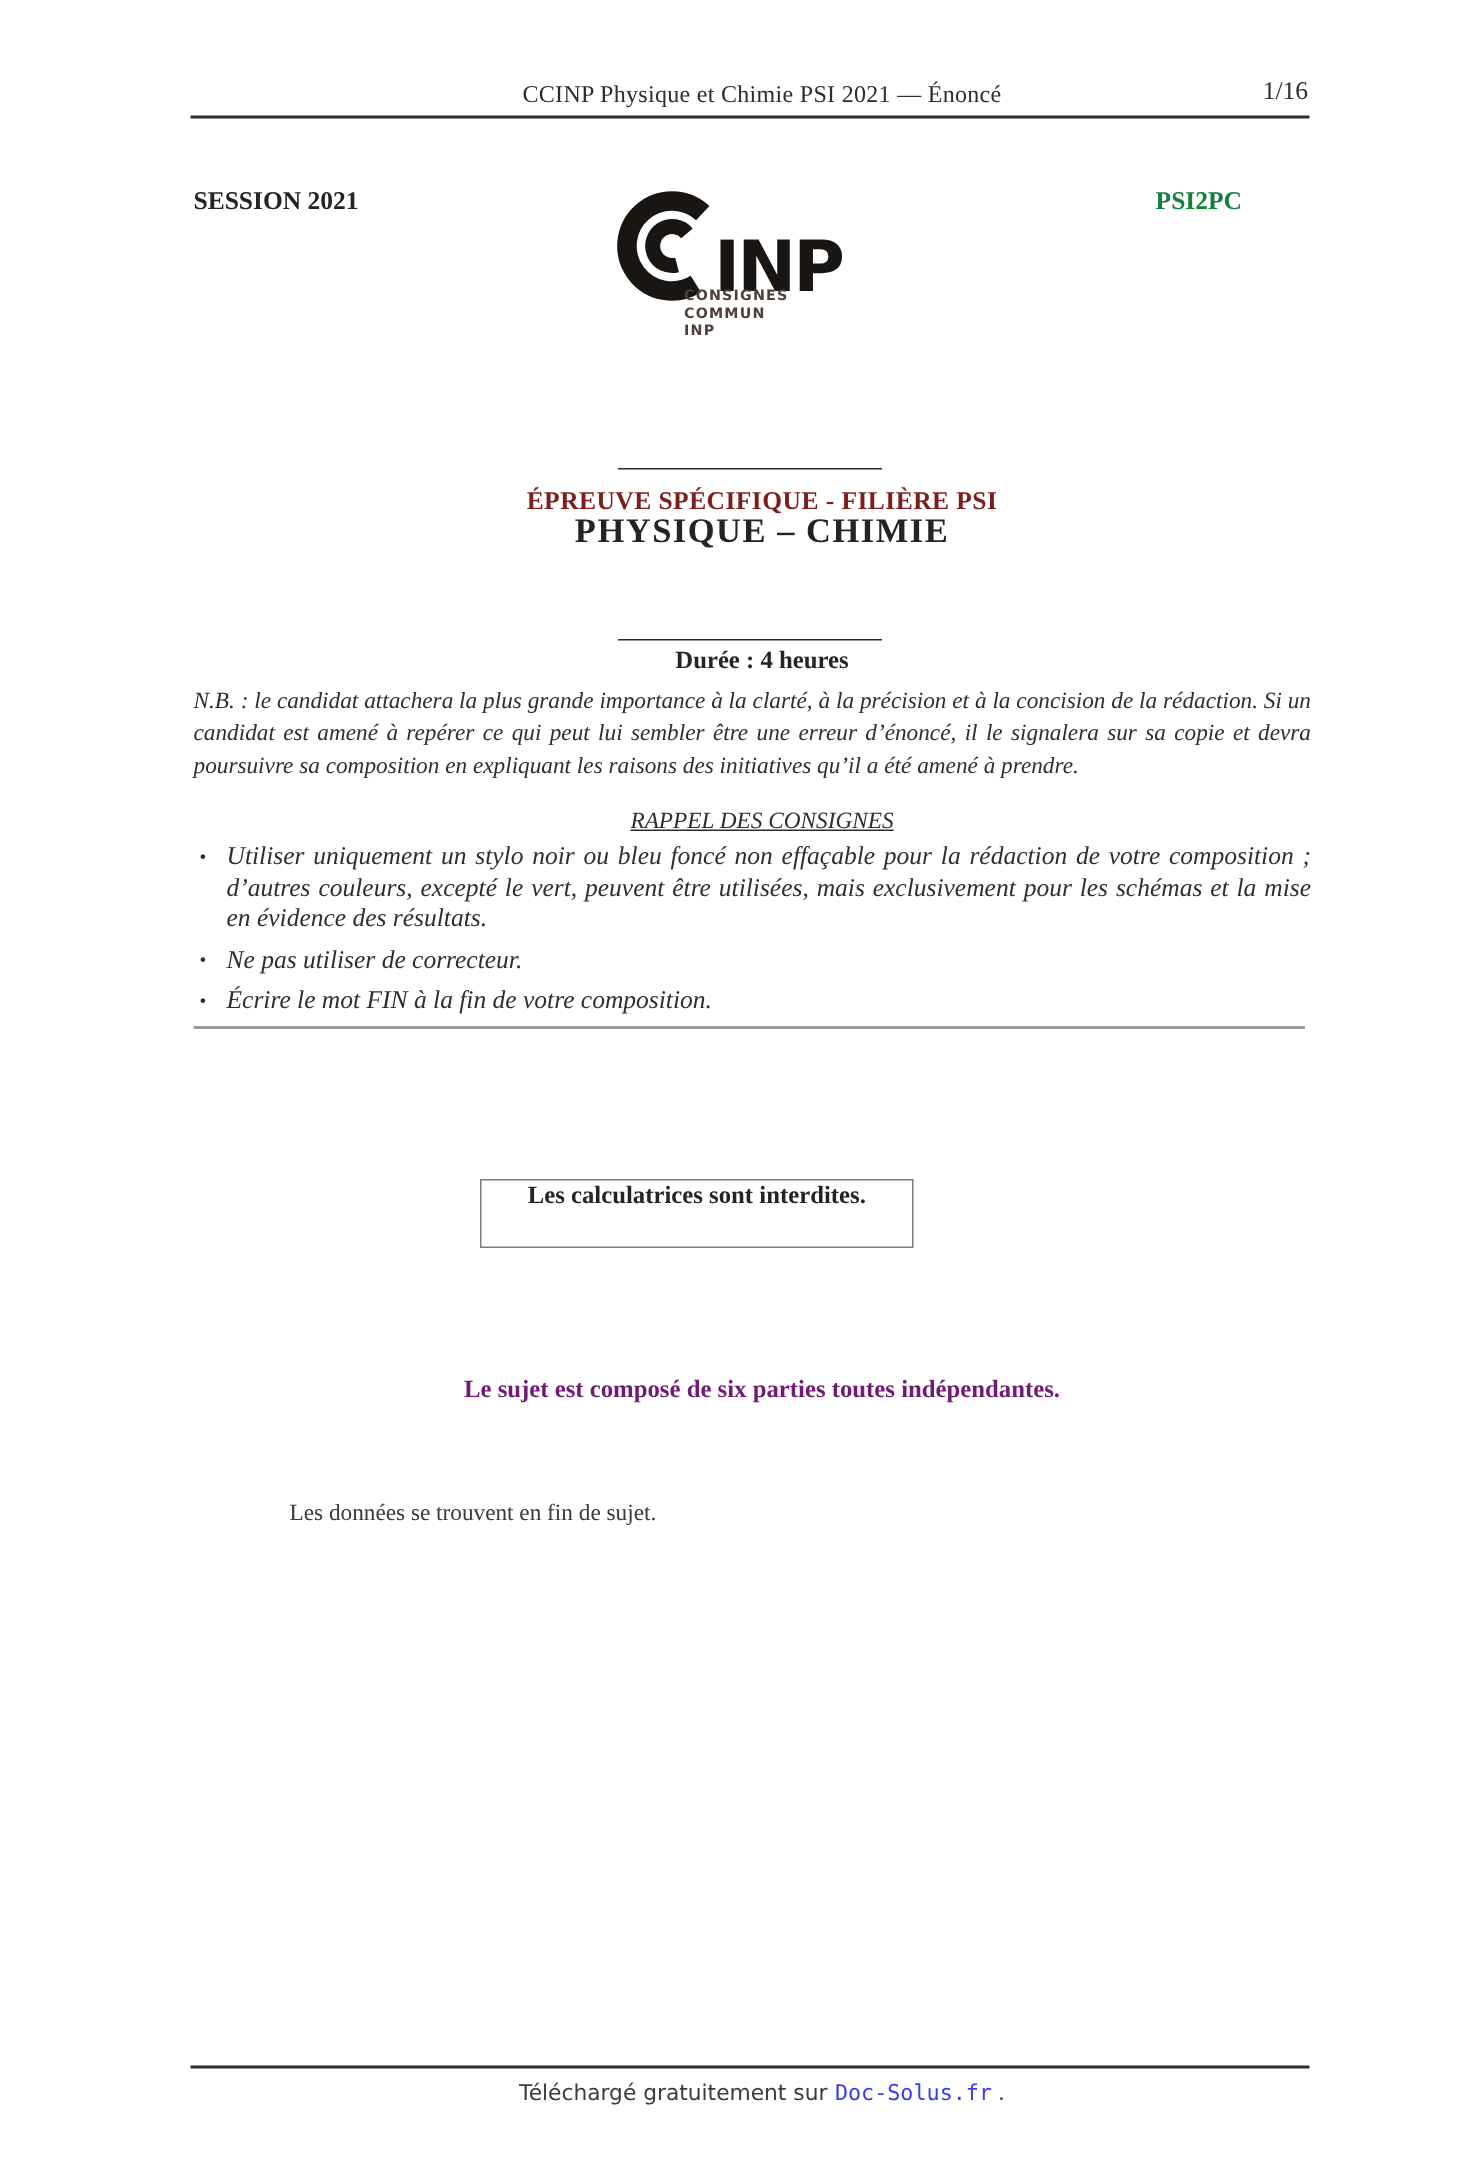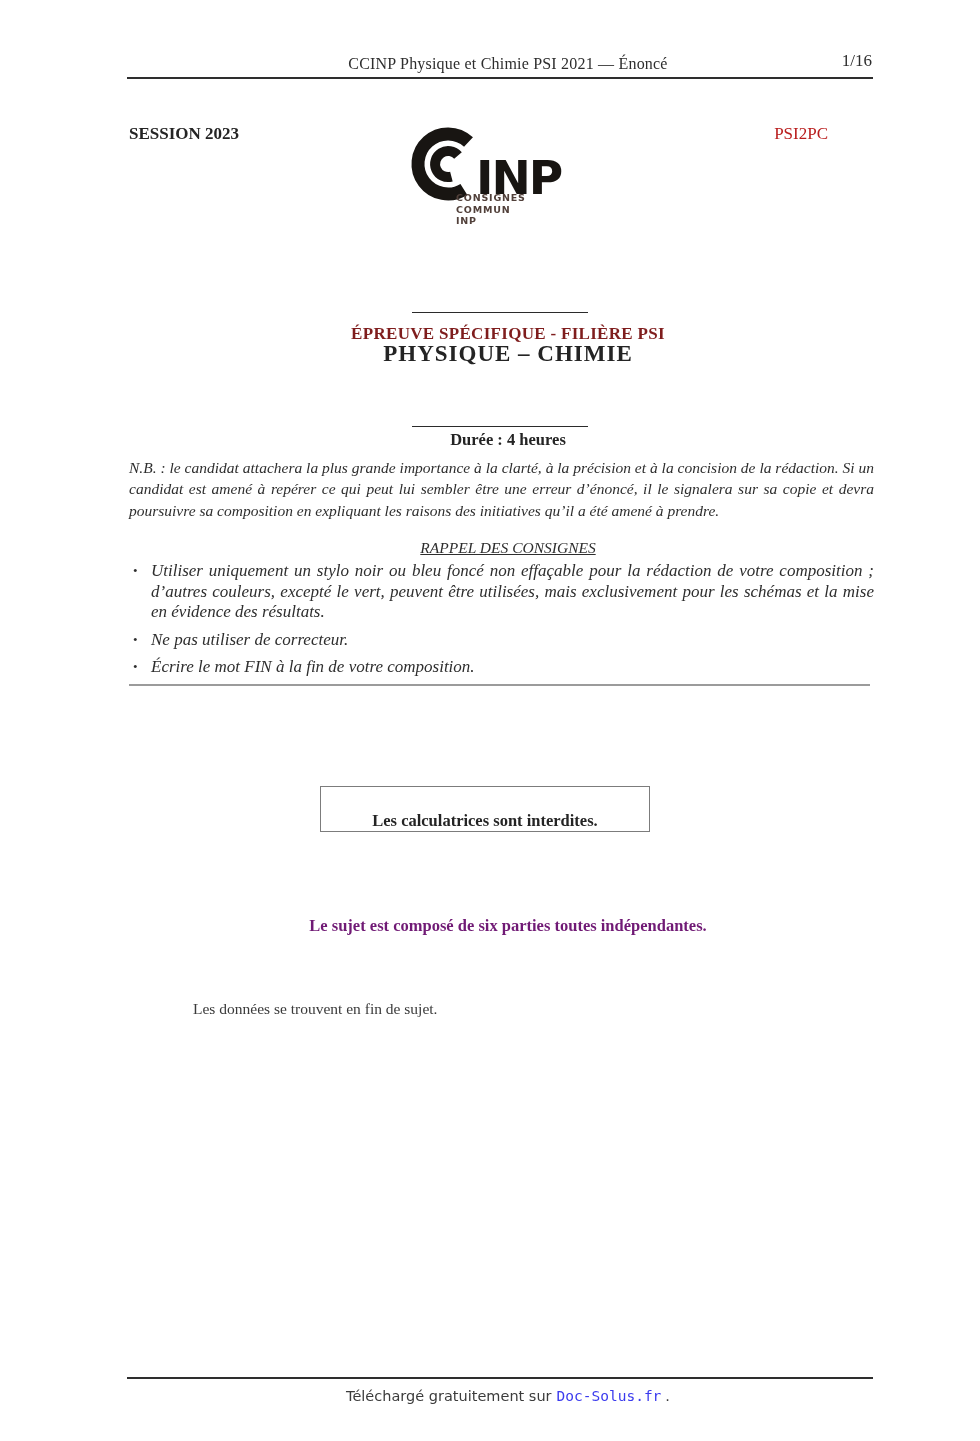--- a/index.html
+++ b/index.html
@@ -14,21 +14,21 @@
   .abs { position: absolute; }
   .centered { left: 28px; width: 960px; text-align: center; }
 
   
   .header-title { top: 55px; font-size: 16px; color: #2d2d2d; letter-spacing: .2px; }
   .page-number { top: 51px; right: 108px; font-size: 17px; color: #2d2d2d; }
   .header-rule { top: 77px; left: 127px; width: 746px; border-top: 2px solid #2e2e2e; }
 
   
   .session-label { top: 124px; left: 129px; font-size: 17px; font-weight: bold; color: #242424; }
-  .exam-code { top: 124px; right: 152px; font-size: 17px; font-weight: normal; color: #b91c1c; }
+  .exam-code { top: 124px; right: 152px; font-size: 17px; font-weight: bold; color: #15803d; }
 
   
   .logo-wrap { top: 112px; left: 408px; width: 165px; height: 118px; }
   .logo-caption { position: absolute; top: 80px; left: 48px;
     font-family: "DejaVu Sans", sans-serif; font-size: 9.5px; line-height: 11.5px;
     letter-spacing: .8px; color: #51403a; font-weight: bold; }
 
   
   .title-epreuve { top: 276px; font-size: 17px; font-weight: bold; color: #7f1d1d; letter-spacing: .3px; margin-top: 48px; }
   .divider-rule { left: 412px; width: 176px; border-top: 1.5px solid #2b2b2b; }
@@ -48,22 +48,22 @@
   .consigne-item { display: flex; margin-bottom: 7px; }
   .bullet-icon { width: 22px; flex: 0 0 22px; font-size: 13px; color: #2e2e2e;
     padding-left: 4px; line-height: 20.5px; }
   .consigne-text { flex: 1; font-style: italic; font-size: 17px; line-height: 20.5px;
     text-align: justify; color: #2e2e2e; }
 
   
   .section-divider-line { top: 684px; left: 129px; width: 741px; border-top: 2px solid #9b9b9b; }
 
   
-  .calculator-notice-box { top: 786px; left: 320px; width: 330px; height: 46px;
-    border: 1.5px solid #7c7c7c; display: flex; align-items: flex-end; justify-content: center; }
+  .calculator-notice-box { top: 786px; left: 320px; width: 289px; height: 46px;
+    border: 1.5px solid #7c7c7c; display: flex; align-items: flex-start; justify-content: center; }
   .calculator-notice-text { font-size: 16.5px; font-weight: bold; color: #242424; }
 
   
   .composition-note { top: 916px; font-size: 16.5px; font-weight: bold; color: #701a75; }
   .data-location-note { top: 1000px; left: 193px; font-size: 15.5px; color: #3a3a3a; }
 
   
   .footer-rule { top: 1377px; left: 127px; width: 746px; border-top: 2px solid #2e2e2e; }
   .footer-text { top: 1388px; font-family: "DejaVu Sans", sans-serif;
     font-size: 14.5px; color: #3c3c3c; }
@@ -71,21 +71,21 @@
     text-decoration: none; margin-left: 5px; margin-top: 32px; }
   .footer-period { margin-left: 4px; }
 </style>
 </head>
 <body>
 
 <div class="abs centered header-title">CCINP Physique et Chimie PSI 2021 — Énoncé</div>
 <div class="abs page-number">1/16</div>
 <div class="abs header-rule"></div>
 
-<div class="abs session-label">SESSION 2023</div>
+<div class="abs session-label">SESSION 2021</div>
 <div class="abs exam-code">PSI2PC</div>
 
 <div class="abs logo-wrap">
   <svg width="165" height="118" viewBox="0 0 165 118">
     <path d="M 60.5 30.1 A 30 30 0 1 0 55.9 77.4" fill="none" stroke="#181512" stroke-width="13"></path>
     <path d="M 50 43.6 A 13 13 0 1 0 43.4 64.6" fill="none" stroke="#181512" stroke-width="10"></path>
     <text x="68" y="82" font-family="DejaVu Sans, sans-serif" font-size="47" font-weight="bold" letter-spacing="-2" fill="#181512">INP</text>
   </svg>
   <div class="logo-caption">
     <div>CONSIGNES</div>

